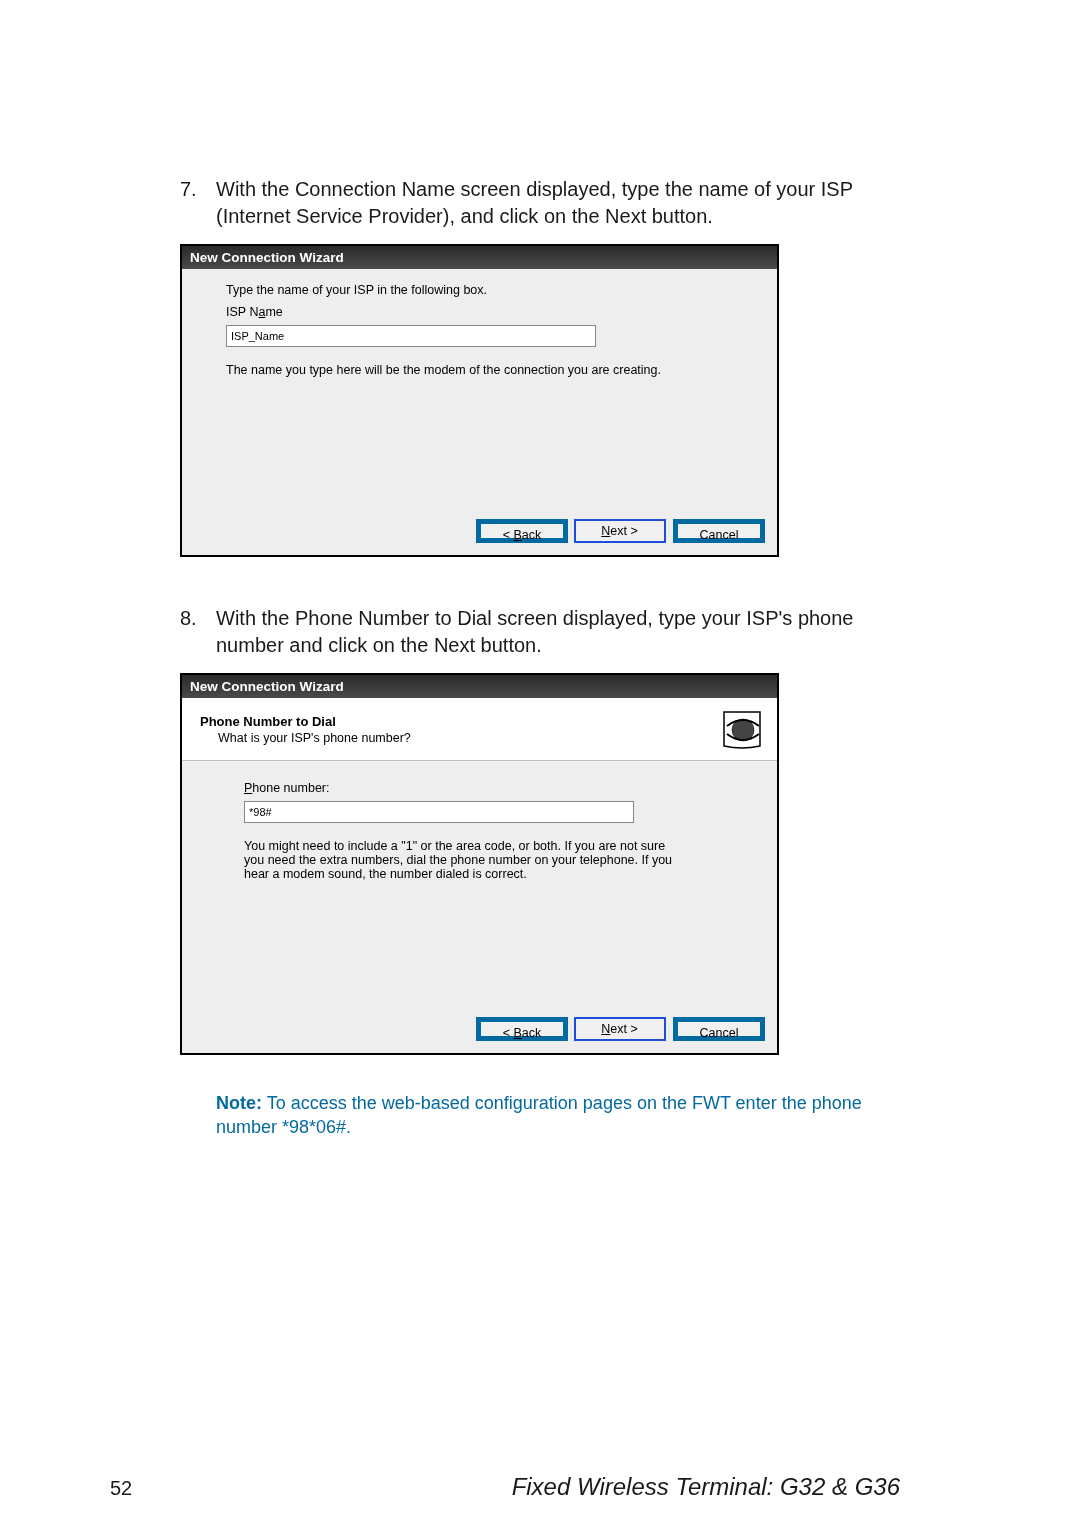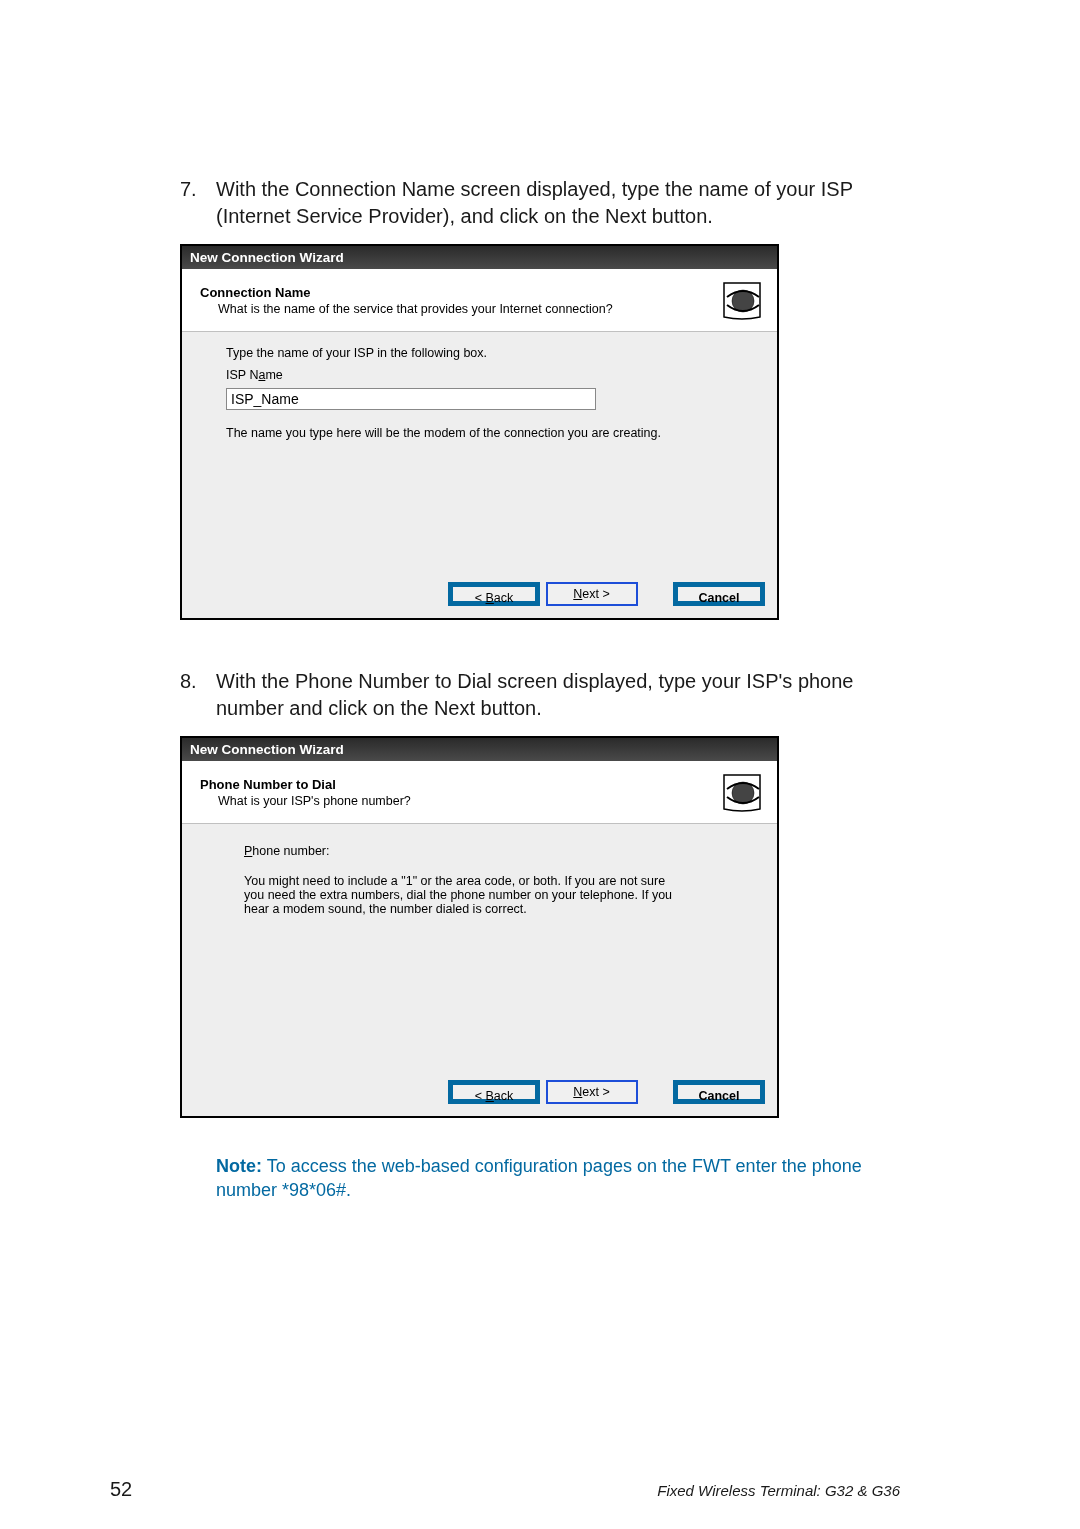--- a/index.html
+++ b/index.html
@@ -92,21 +92,21 @@
   .underline-letter {
     text-decoration: underline;
   }
   .text-input {
     width: 370px;
     height: 22px;
     border: 1px solid #888;
     background: #fff;
     box-sizing: border-box;
     padding: 2px 4px;
-    font-size: 14px;
+    font-size: 11px;
     font-family: inherit;
     display: block;
   }
   .hint {
     margin-top: 16px;
     font-size: 12.5px;
   }
   .dialog2 .dialog-body {
     min-height: 246px;
   }
@@ -129,22 +129,21 @@
     vertical-align: middle;
     text-align: center;
     line-height: 22px;
     font-size: 12.5px;
   }
   .dlg-btn.default {
     border: 2px solid #1d4ed8;
     line-height: 20px;
   }
   .dlg-btn.cancel {
-    margin-left: 32px;
-    font-weight: bold;
+    margin-left: 4px;
   }
   .note-block {
     font-size: 18px;
     line-height: 1.35;
     color: #0369a1;
     margin-top: 14px;
     padding-left: 36px;
   }
   .note-block .note-label {
     font-weight: bold;
@@ -156,21 +155,21 @@
     right: 0;
     padding: 0 180px 0 110px;
     display: flex;
     justify-content: space-between;
     align-items: baseline;
   }
   .page-number {
     font-size: 20px;
   }
   .doc-title {
-    font-size: 15px;
+    font-size: 24px;
     font-style: italic;
   }
   
   .wiz-icon-frame {
     stroke: #000;
     fill: none;
     stroke-width: 1.5;
   }
   .wiz-icon-ball {
     fill: #444;
@@ -191,33 +190,20 @@
 <body>
 <div class="page">
 
   <div class="step">
     <div class="step-num">7.</div>
     <div class="step-text">With the Connection Name screen displayed, type the name of your ISP (Internet Service Provider), and click on the Next button.</div>
   </div>
 
   <div class="dialog">
     <div class="dialog-titlebar">New Connection Wizard</div>
-    <div class="dialog-header">
-      <div class="dialog-header-text">
-        <div class="dialog-header-title">Connection Name</div>
-        <div class="dialog-header-sub">What is the name of the service that provides your Internet connection?</div>
-      </div>
-      <svg class="dialog-header-icon" viewBox="0 0 42 42">
-        <path class="wiz-icon-frame" d="M3 4 h36 v34 q-18 4 -36 0 Z"></path>
-        <circle class="wiz-icon-ball" cx="22" cy="22" r="11"></circle>
-        <path class="wiz-icon-swoosh" d="M6 18 Q22 6 38 18"></path>
-        <path class="wiz-icon-swoosh" d="M6 26 Q22 38 38 26"></path>
-        <polygon class="wiz-icon-spark" points="34,6 35,9 38,10 35,11 34,14 33,11 30,10 33,9"></polygon>
-      </svg>
-    </div>
     <div class="dialog-body">
       <div class="label">Type the name of your ISP in the following box.</div>
       <div class="field-label"><span>ISP N</span><span class="underline-letter">a</span><span>me</span></div>
       <input class="text-input" type="text" value="ISP_Name" style="">
       <div class="hint">The name you type here will be the modem of the connection you are creating.</div>
     </div>
     <div class="dialog-footer">
       <span class="dlg-btn"><span>&lt; </span><span class="underline-letter">B</span><span>ack</span></span>
       <span class="dlg-btn default"><span class="underline-letter">N</span><span>ext &gt;</span></span>
       <span class="dlg-btn cancel">Cancel</span>
@@ -240,20 +226,21 @@
         <path class="wiz-icon-frame" d="M3 4 h36 v34 q-18 4 -36 0 Z"></path>
         <circle class="wiz-icon-ball" cx="22" cy="22" r="11"></circle>
         <path class="wiz-icon-swoosh" d="M6 18 Q22 6 38 18"></path>
         <path class="wiz-icon-swoosh" d="M6 26 Q22 38 38 26"></path>
         <polygon class="wiz-icon-spark" points="34,6 35,9 38,10 35,11 34,14 33,11 30,10 33,9"></polygon>
       </svg>
     </div>
     <div class="dialog-body">
       <div class="indent">
         <div class="field-label"><span class="underline-letter">P</span><span>hone number:</span></div>
+        <input class="text-input" type="text" style="width: 390px;" value="*98#">
         <div class="hint" style="max-width:440px">You might need to include a "1" or the area code, or both. If you are not sure you need the extra numbers, dial the phone number on your telephone. If you hear a modem sound, the number dialed is correct.</div>
       </div>
     </div>
     <div class="dialog-footer">
       <span class="dlg-btn"><span>&lt; </span><span class="underline-letter">B</span><span>ack</span></span>
       <span class="dlg-btn default"><span class="underline-letter">N</span><span>ext &gt;</span></span>
       <span class="dlg-btn cancel">Cancel</span>
     </div>
   </div>
 

